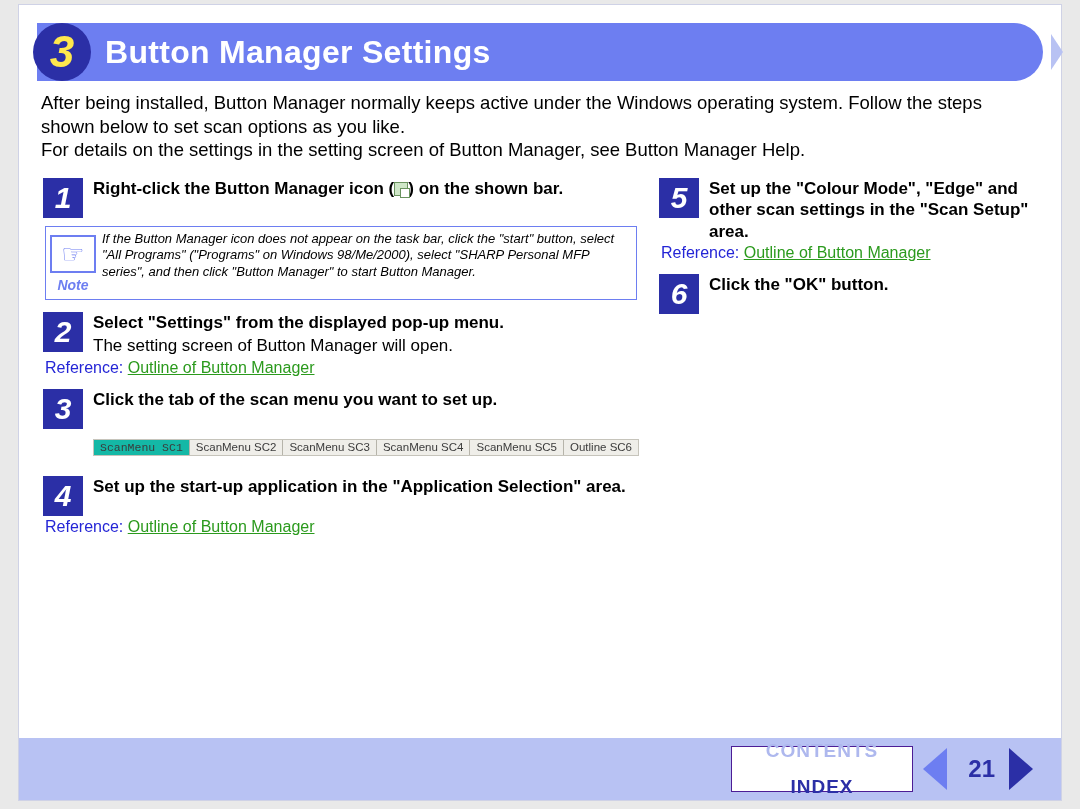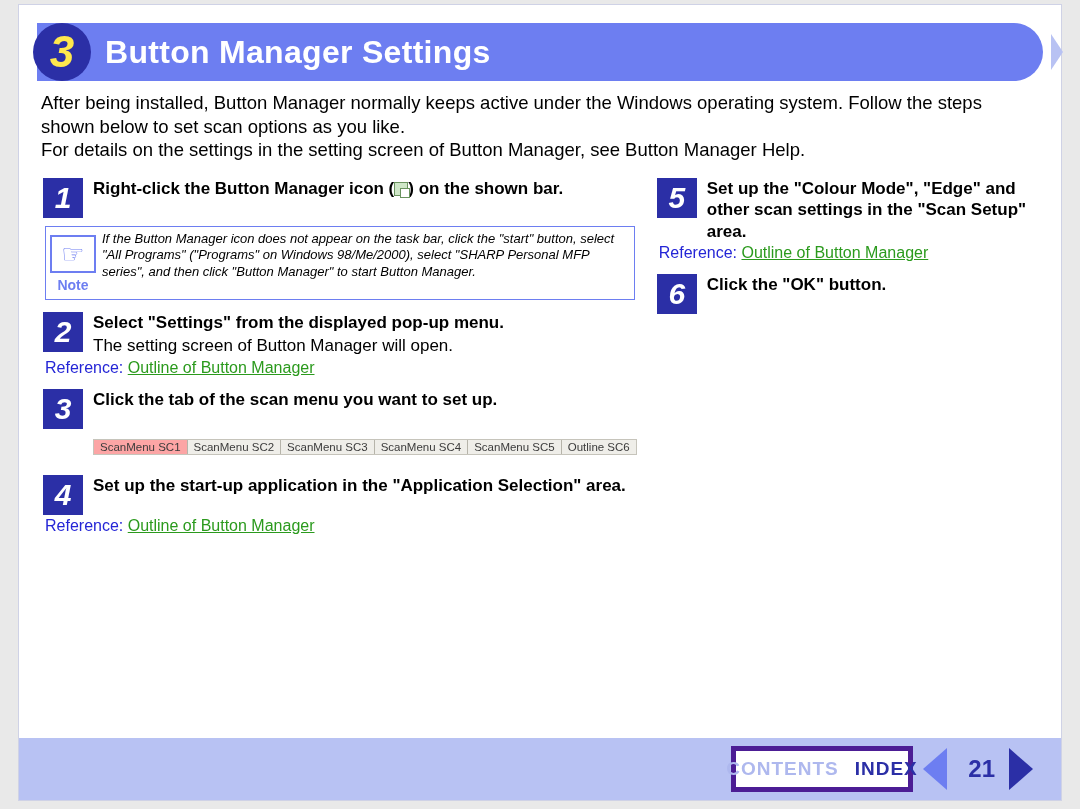--- a/index.html
+++ b/index.html
@@ -125,20 +125,21 @@
     align-items: center;
     justify-content: center;
     color: #6d7ef1;
     font-size: 26px;
   }
   .note-label {
     color: #6d7ef1;
     font-size: 14px;
     font-weight: bold;
     margin-top: 4px;
+    font-style: italic;
   }
   .note-text {
     flex: 1 1 auto;
     font-style: italic;
     font-size: 13px;
     line-height: 1.25;
     color: #000;
   }
   
   .tabstrip {
@@ -148,21 +149,22 @@
     border: 1px solid #c6c4bb;
     font-size: 11.5px;
     color: #3b3b3b;
   }
   .tabstrip .tab {
     padding: 1px 6px;
     border-right: 1px solid #b6b4aa;
     white-space: nowrap;
   }
   .tabstrip .tab:first-child {
-    background: #fca5a5;
+    background: #14b8a6;
+    font-family: Liberation Mono, monospace;
   }
   .tabstrip .tab:last-child { border-right: none; }
   
   .bm-icon {
     display: inline-block;
     width: 14px; height: 14px;
     background: #cfe7c8;
     border: 1px solid #6a935f;
     vertical-align: -2px;
     position: relative;
@@ -186,22 +188,23 @@
     background: #b8c2f3;
     display: flex;
     align-items: center;
     justify-content: flex-end;
     gap: 10px;
     padding-right: 28px;
   }
   .nav-buttons {
     width: 182px; height: 46px;
     background: #fff;
-    border: 5px solid #4c1d95;
-    display: flex;
+    border: 1px solid #4c1d95;
+    display: flex;
+    flex-direction: column;
     align-items: center;
     justify-content: center;
     gap: 16px;
   }
   .nav-buttons a {
     display: block;
     font-weight: bold;
     font-size: 19px;
     letter-spacing: 1px;
     text-align: center;

